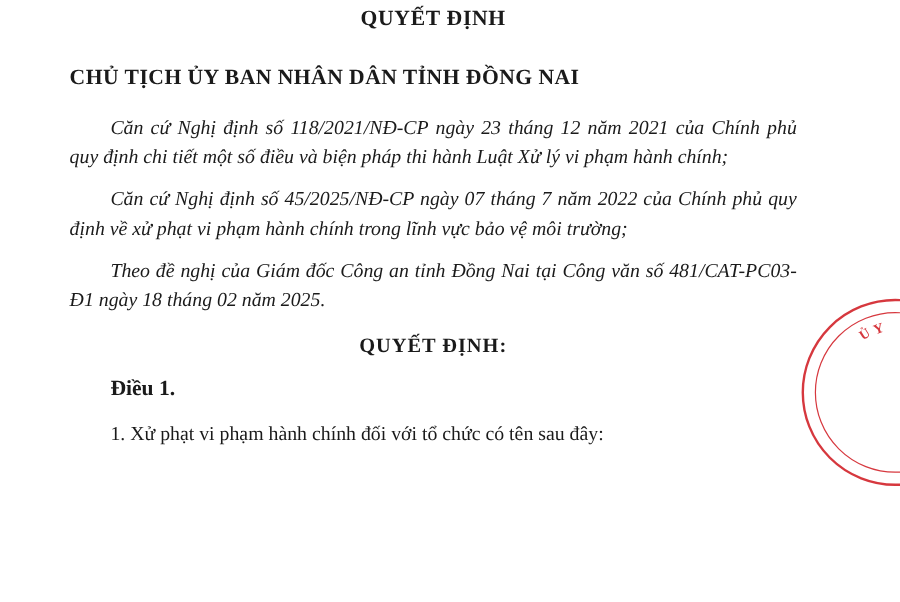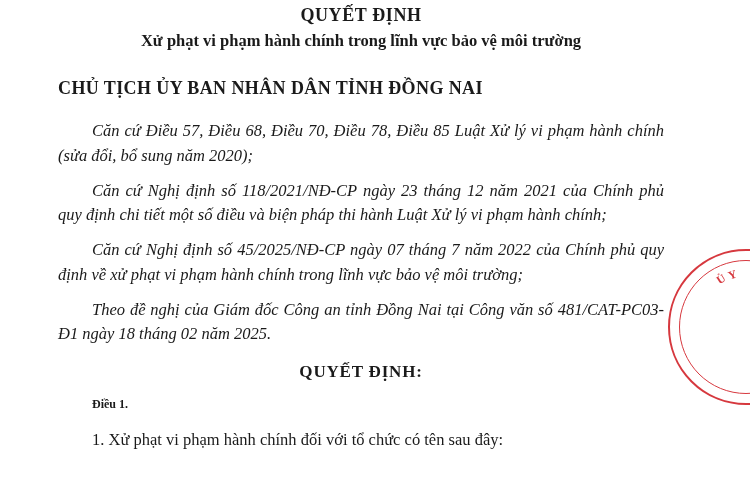--- a/index.html
+++ b/index.html
@@ -66,21 +66,21 @@
   .decision-word {
     text-align: center;
     font-weight: bold;
     font-size: 17px;
     letter-spacing: 0.8px;
     margin: 16px 0 12px 0;
   }
 
   .article-head {
     font-weight: bold;
-    font-size: 12px;
+    font-size: 18px;
     margin: 15px 0 16px 0;
     padding-left: 34px;
   }
 
   .body-line {
     font-size: 16.5px;
     line-height: 1.5;
     margin: 9px 0 0 0;
     text-indent: 34px;
   }
@@ -125,26 +125,24 @@
     transform-origin: 0 0;
     white-space: nowrap;
   }
 </style>
 </head>
 <body>
 
 <div class="page">
 
   <div class="doc-title">QUYẾT ĐỊNH</div>
-  <div class="doc-subtitle">Xử phạt vi phạm hành chính trong lĩnh vực bảo vệ môi trường</div>
 
   <div class="authority">CHỦ TỊCH ỦY BAN NHÂN DÂN TỈNH ĐỒNG NAI</div>
 
   <div class="basis-block">
-    <p class="para">Căn cứ Điều 57, Điều 68, Điều 70, Điều 78, Điều 85 Luật Xử lý vi phạm hành chính (sửa đổi, bổ sung năm 2020);</p>
     <p class="para">Căn cứ Nghị định số 118/2021/NĐ-CP ngày 23 tháng 12 năm 2021 của Chính phủ quy định chi tiết một số điều và biện pháp thi hành Luật Xử lý vi phạm hành chính;</p>
     <p class="para">Căn cứ Nghị định số 45/2025/NĐ-CP ngày 07 tháng 7 năm 2022 của Chính phủ quy định về xử phạt vi phạm hành chính trong lĩnh vực bảo vệ môi trường;</p>
     <p class="para">Theo đề nghị của Giám đốc Công an tỉnh Đồng Nai tại Công văn số 481/CAT-PC03-Đ1 ngày 18 tháng 02 năm 2025.</p>
   </div>
 
   <div class="decision-word">QUYẾT ĐỊNH:</div>
 
   <div class="article-head">Điều 1.</div>
   <div class="body-line">1. Xử phạt vi phạm hành chính đối với tổ chức có tên sau đây:</div>
 

